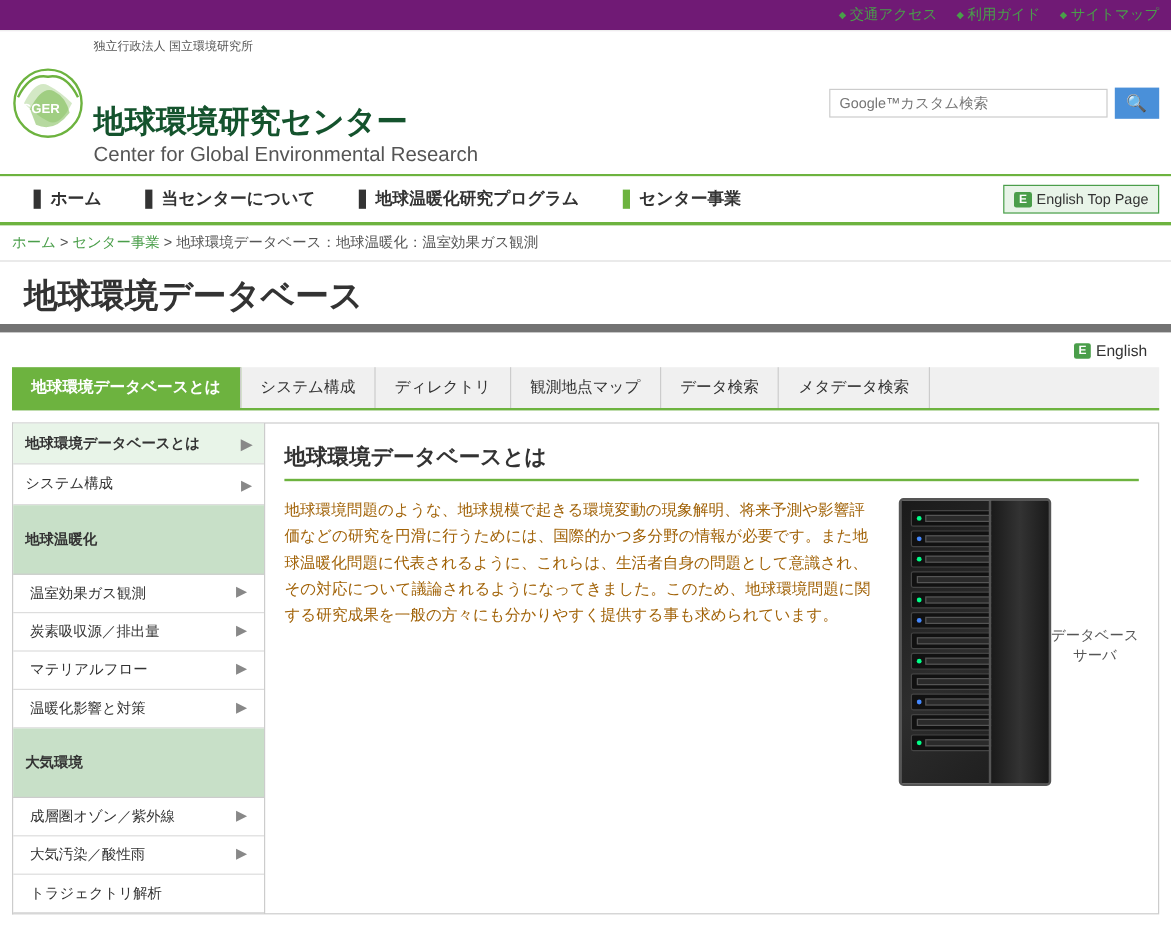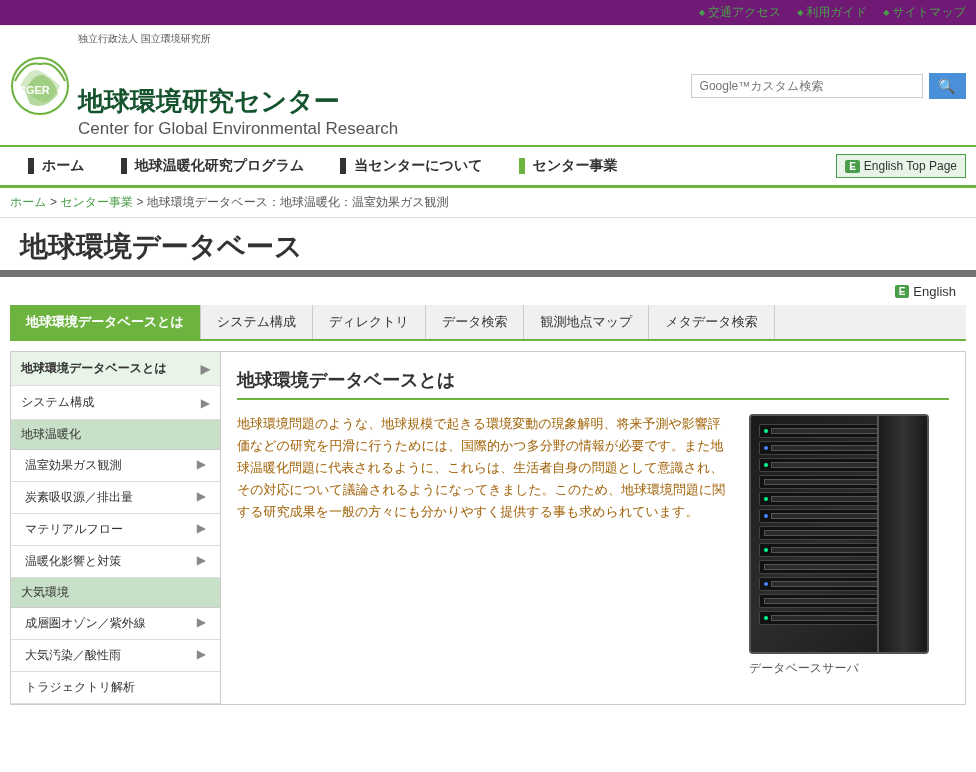--- a/index.html
+++ b/index.html
@@ -216,23 +216,23 @@
       justify-content: space-between;
       cursor: pointer;
     }
     .sidebar-item.active {
       background: #e8f4e8;
       font-weight: bold;
     }
     .sidebar-item .arrow { color: #888; font-size: 12px; }
     .sidebar-category {
       background: #c8e0c8;
-      padding: 6px 10px;
-      font-size: 12px;
-      font-weight: normal;
+      padding: 20px 10px;
+      font-size: 12px;
+      font-weight: bold;
       color: #333;
       border-bottom: 1px solid #ccc;
     }
     .sidebar-sub-item {
       padding: 7px 14px;
       font-size: 12px;
       color: #333;
       border-bottom: 1px solid #ddd;
       display: flex;
       align-items: flex-start;
@@ -264,22 +264,22 @@
     }
     .content-with-image {
       display: flex;
       gap: 16px;
     }
     .text-column { flex: 1; }
     .image-column {
       width: 200px;
       min-width: 200px;
       display: flex;
-      flex-direction: column;
-      align-items: flex-start;
+      flex-direction: row;
+      align-items: center;
     }
     
     .server-image {
       width: 180px;
       height: 240px;
       background: linear-gradient(135deg, #1a1a1a 0%, #2d2d2d 50%, #1a1a1a 100%);
       border: 2px solid #555;
       border-radius: 4px;
       position: relative;
       overflow: hidden;
@@ -358,25 +358,25 @@
   </div>
 </div>
 
 <div class="main-nav">
   <div class="main-nav-item">
     <span class="nav-marker"></span>
     <span>ホーム</span>
   </div>
   <div class="main-nav-item">
     <span class="nav-marker"></span>
-    <span>地球温暖化研究プログラム</span>
+    <span>当センターについて</span>
   </div>
   <div class="main-nav-item">
     <span class="nav-marker"></span>
-    <span>当センターについて</span>
+    <span>地球温暖化研究プログラム</span>
   </div>
   <div class="main-nav-item green-marker">
     <span class="nav-marker"></span>
     <span>センター事業</span>
   </div>
   <div class="english-top-page">
     <span class="e-icon">E</span>
     <span>English Top Page</span>
   </div>
 </div>
@@ -404,24 +404,24 @@
   <div class="tab-item active">
     <span>地球環境データベースとは</span>
   </div>
   <div class="tab-item">
     <span>システム構成</span>
   </div>
   <div class="tab-item">
     <span>ディレクトリ</span>
   </div>
   <div class="tab-item">
+    <span>観測地点マップ</span>
+  </div>
+  <div class="tab-item">
     <span>データ検索</span>
-  </div>
-  <div class="tab-item">
-    <span>観測地点マップ</span>
   </div>
   <div class="tab-item">
     <span>メタデータ検索</span>
   </div>
 </div>
 
 <div class="content-area">
 
   <div class="sidebar">
     <div class="sidebar-section-header sidebar-item active">

